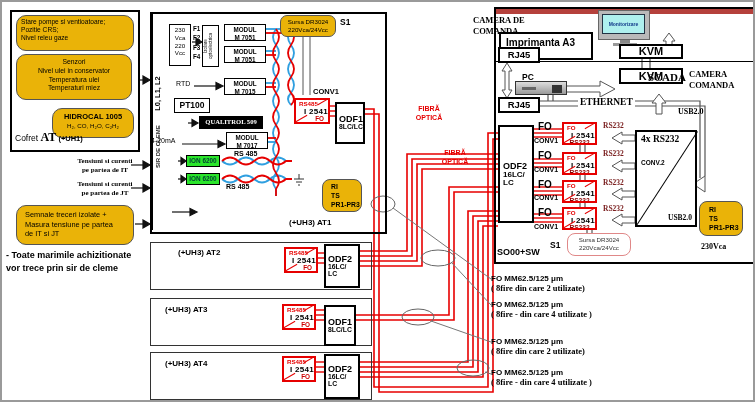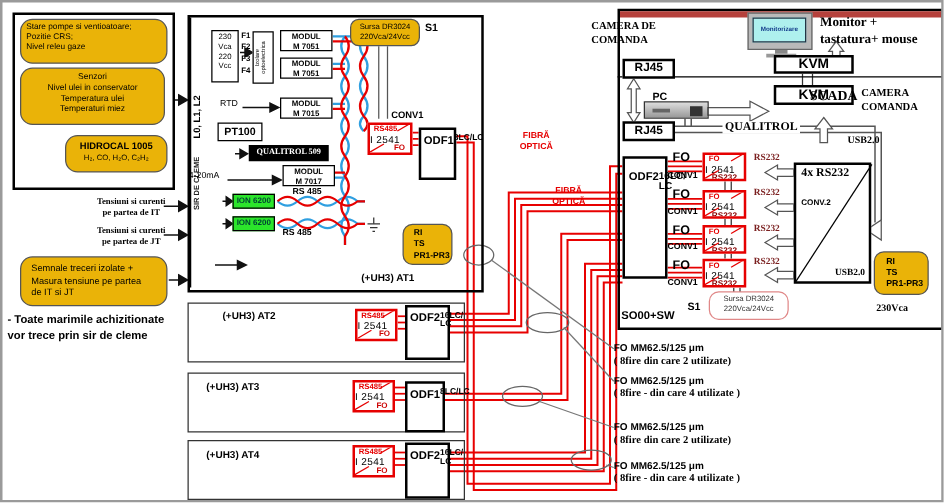--- a/index.html
+++ b/index.html
@@ -10,27 +10,27 @@
   [data-bind]{white-space:pre-line}
   .b{font-weight:bold}
   .ser{font-family:"Liberation Serif",serif}
   .bx{border:1.3px solid #000;background:#fff}
   .bx2{border:2px solid #000;background:#fff}
   .rd{border:1.4px solid #555;border-radius:10px;background:#eab308}
   .ctr{text-align:center}
   .vt{writing-mode:vertical-rl;transform:rotate(180deg);text-align:center}
   .rbx{border:2px solid #e60000;background:#fff;line-height:1.05;overflow:hidden}
   .rbx .l1{display:block;color:#e60000;font-weight:bold;font-size:6.2px;text-align:left;padding-left:3px;padding-top:1px}
-  .rbx .l2{display:block;color:#000;font-weight:normal;font-size:8px;text-align:left;letter-spacing:.3px}
+  .rbx .l2{display:block;color:#000;font-weight:bold;font-size:8px;text-align:right;letter-spacing:.3px}
   .rbx .l3{display:block;color:#cc0000;font-weight:bold;font-size:6.4px;text-align:right;padding-right:4px}
   .rbx .l3c{display:block;color:#8b0000;font-weight:bold;font-size:6.6px;text-align:center}
   .rbx:before{content:"";position:absolute;right:-2px;top:1px;width:13px;border-top:1.2px solid #e60000;transform:rotate(-30deg)}
   .rbx:after{content:"";position:absolute;left:-1px;bottom:3px;width:13px;border-top:1.2px solid #e60000;transform:rotate(-30deg)}
-  .odf{border:2.5px solid #000;background:#fff;font-weight:bold;display:flex;
-       justify-content:flex-start;padding:4px 2px;line-height:1}
+  .odf{border:2.5px solid #000;background:#fff;font-weight:bold;display:flex;flex-direction:column;
+       justify-content:center;padding:4px 2px;line-height:1}
   .odf .nm{font-size:9px}
   .odf .sb{font-size:6.8px}
   .ion{background:#2be52b;border:1.2px solid #000;color:#043;font-weight:bold;font-size:6.4px;text-align:center;line-height:10px}
   .qual{background:#000;color:#fff;font-family:"Liberation Serif",serif;font-weight:bold;font-size:6.6px;text-align:center;line-height:11px}
   .mod{border:1.3px solid #000;background:#fff;font-weight:bold;font-size:6.3px;text-align:center;line-height:1.2;padding-top:1px}
   .fibra{color:#e60000;font-weight:bold;font-size:7px;text-align:center;line-height:1.25}
   svg{position:absolute;left:0;top:0;pointer-events:none}
 </style>
 </head>
 <body>
@@ -188,20 +188,25 @@
 <div class="a rd" style="left:14px;top:13px;width:118px;height:36px;font-size:6.6px;padding:2px 4px;line-height:1.25" data-bind="cofret.pompe">Stare pompe si ventioatoare;
 Pozitie CRS;
 Nivel releu gaze</div>
 <div class="a rd ctr" style="left:14px;top:52px;width:116px;height:46px;font-size:6.8px;padding-top:3px;line-height:1.3" data-bind="cofret.senzori">Senzori
 Nivel ulei in conservator
 Temperatura ulei
 Temperaturi  miez</div>
 <div class="a rd ctr" style="left:50px;top:106px;width:82px;height:30px;padding-top:3px">
   <span class="b" style="font-size:7.5px" data-bind="cofret.hidrocal_title">HIDROCAL 1005</span><br>
   <span style="font-size:6.2px" data-bind="cofret.hidrocal_formula">H₂, CO, H₂O, C₂H₂</span>
+</div>
+<div class="a" style="left:13px;top:128px;width:120px">
+  <span style="font-size:8.5px" data-bind="cofret.label_cofret">Cofret</span>
+  <span class="ser b" style="font-size:12px" data-bind="cofret.label_at">AT</span>
+  <span class="b" style="font-size:7.5px" data-bind="cofret.label_uh1">(+UH1)</span>
 </div>
 <div class="a ser b ctr" style="left:58px;top:155px;width:90px;font-size:7px;line-height:1.3" data-bind="left.tensiuni_it">Tensiuni si curenti
 pe partea de  IT</div>
 <div class="a ser b ctr" style="left:58px;top:178px;width:90px;font-size:7px;line-height:1.3" data-bind="left.tensiuni_jt">Tensiuni si curenti
 pe partea de JT</div>
 <div class="a b" style="left:4px;top:247px;width:152px;font-size:9px;line-height:1.4" data-bind="left.toate">- Toate marimile achizitionate
    vor trece prin sir de cleme</div>
 <div class="a rd" style="left:14px;top:203px;width:118px;height:40px;font-size:7.4px;padding:4px 2px 0 8px;line-height:1.3" data-bind="left.semnale">Semnale treceri izolate +
 Masura tensiune pe partea
 de IT si JT</div>
@@ -297,42 +302,41 @@
 OPTICĂ</div>
 <div class="a fibra" style="left:430px;top:147px;width:46px" data-bind="fibra.f2">FIBRĂ
 OPTICĂ</div>
 
 <div class="a" style="left:492px;top:5px;width:261px;height:257px;border:2px solid #000"></div>
 <div class="a" style="left:494px;top:7px;width:257px;height:5px;background:#b5413c"></div>
 <div class="a" style="left:492px;top:59px;width:261px;height:0;border-top:1.5px solid #000"></div>
 
 <div class="a ser b" style="left:471px;top:13px;font-size:8.5px;line-height:1.25" data-bind="right.camera_comanda">CAMERA DE
 COMANDA</div>
+<div class="a bx2 b" style="left:497px;top:30px;width:94px;height:28px;font-size:10px;padding:3px 0 0 5px" data-bind="right.imprimanta">Imprimanta A3</div>
 <div class="a bx2 b ctr" style="left:496px;top:45px;width:42px;height:16px;font-size:9.5px;line-height:12px" data-bind="right.rj45_top">RJ45</div>
 
 <div class="a" style="left:596px;top:8px;width:52px;height:30px;background:#b9b9b9;border:1.5px solid #666">
   <div class="a ctr" style="left:3px;top:3px;width:43px;height:20px;background:#aef0ee;border:1px solid #234;color:#123a8a;font-weight:bold;font-size:5px;line-height:18px" data-bind="right.monitor_screen">Monitorizare</div>
 </div>
 <div class="a" style="left:618px;top:38px;width:10px;height:3px;background:#888"></div>
 <div class="a" style="left:611px;top:41px;width:24px;height:3px;background:#999"></div>
-<div class="a ser b" style="left:654px;top:10px;width:98px;font-size:10.5px;line-height:1.25" data-bind="right.monitor_label">Monitor +
-tastatura+ mouse</div>
 
 <div class="a bx2 b ctr" style="left:617px;top:42px;width:64px;height:15px;font-size:11px;line-height:11px" data-bind="right.kvm1">KVM</div>
 <div class="a bx2 b ctr" style="left:617px;top:66px;width:64px;height:16px;font-size:11px;line-height:12px" data-bind="right.kvm2">KVM</div>
 <div class="a ser b" style="left:687px;top:67px;font-size:8.5px;line-height:1.3" data-bind="right.camera_servere">CAMERA
 COMANDA</div>
 
 <div class="a b" style="left:520px;top:70px;font-size:8.5px" data-bind="right.pc">PC</div>
 <div class="a" style="left:513px;top:79px;width:52px;height:14px;background:linear-gradient(#ddd,#999);border:1px solid #333">
   <div class="a" style="right:4px;top:3px;width:10px;height:8px;background:#333"></div>
   <div class="a" style="left:6px;top:5px;width:14px;height:3px;background:#666"></div>
 </div>
 <div class="a bx2 b ctr" style="left:496px;top:95px;width:42px;height:16px;font-size:9.5px;line-height:12px" data-bind="right.rj45_bottom">RJ45</div>
-<div class="a ser b" style="left:576px;top:95px;font-size:9.5px;background:#fff;padding:0 2px" data-bind="right.ethernet">QUALITROL</div>
+<div class="a ser b" style="left:576px;top:95px;font-size:9.5px;background:#fff;padding:0 2px" data-bind="right.ethernet">ETHERNET</div>
 <div class="a ser b" style="left:646px;top:69px;font-size:11px" data-bind="right.scada">SCADA</div>
 <div class="a ser b" style="left:676px;top:105px;font-size:8px" data-bind="right.usb_top">USB2.0</div>
 
 <div class="a odf" style="left:496px;top:123px;width:36px;height:98px;padding:10px 3px">
   <span class="nm" data-bind="right.odf2">ODF2</span>
   <span class="sb" style="font-size:8px" data-bind="right.odf2_sub">16LC/
 LC</span>
 </div>
 
 <div class="a b" style="left:536px;top:119px;font-size:10px" data-bind="right.groups.0.fo">FO</div>

